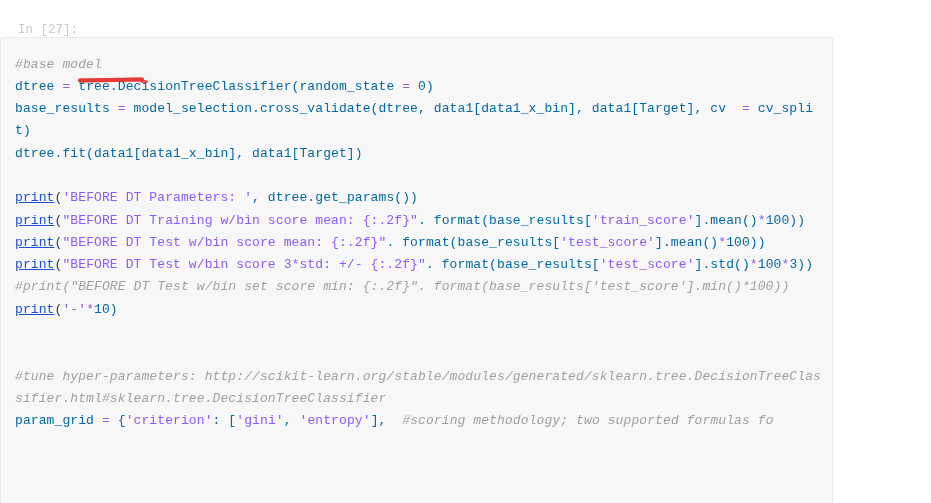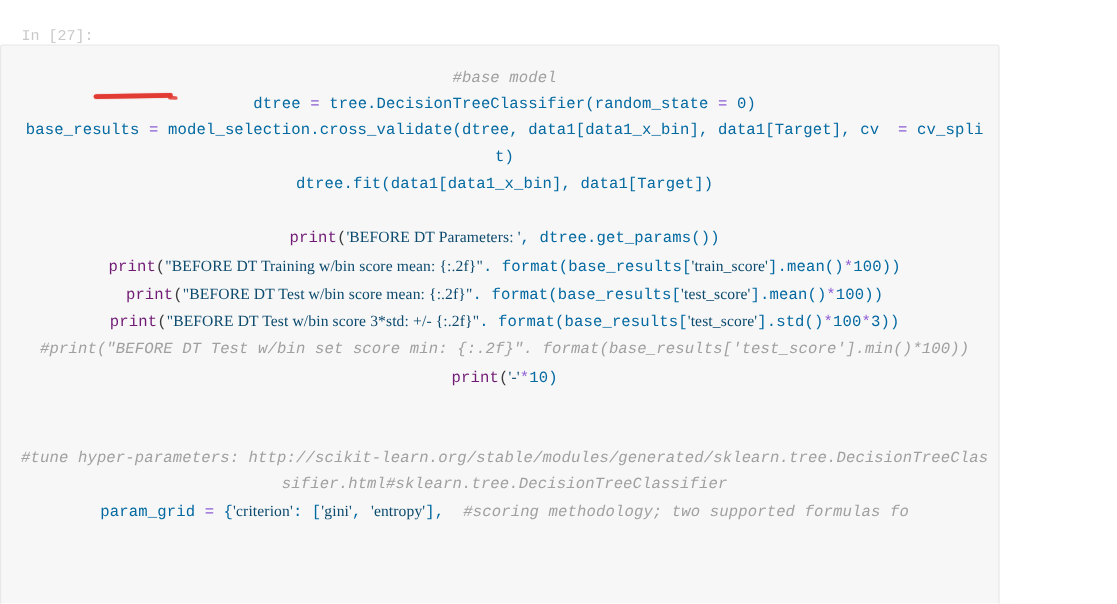--- a/index.html
+++ b/index.html
@@ -61,26 +61,26 @@
     font-family: "Liberation Mono", "DejaVu Sans Mono", monospace;
     font-size: 13px;
     line-height: 22.3px;
     white-space: pre-wrap;
     word-break: break-all;
     color: #3b3b3b;
     margin: 0;
     letter-spacing: 0.1px;
   }
 
-  .ln { display: block; min-height: 22.3px; text-align: center; }
+  .ln { display: block; min-height: 22.3px; }
 
   
   .cm-comment  { color: #a0a0a0; font-style: italic; }
-  .cm-string   { color: #0c4a6e; font-family: Liberation Serif, serif; }
-  .cm-builtin  { color: #701a75; }
+  .cm-string   { color: #8b5cf6; }
+  .cm-builtin  { color: #1d4ed8; text-decoration: underline; }
   .cm-operator { color: #8f5fd6; }
   .cm-plain    { color: #0369a1; }
   .cm-punct    { color: #3b3b3b; }
 
   
   .annotation-underline {
     position: absolute;
     background: #e23b34;
     border-radius: 3px;
     pointer-events: none;

